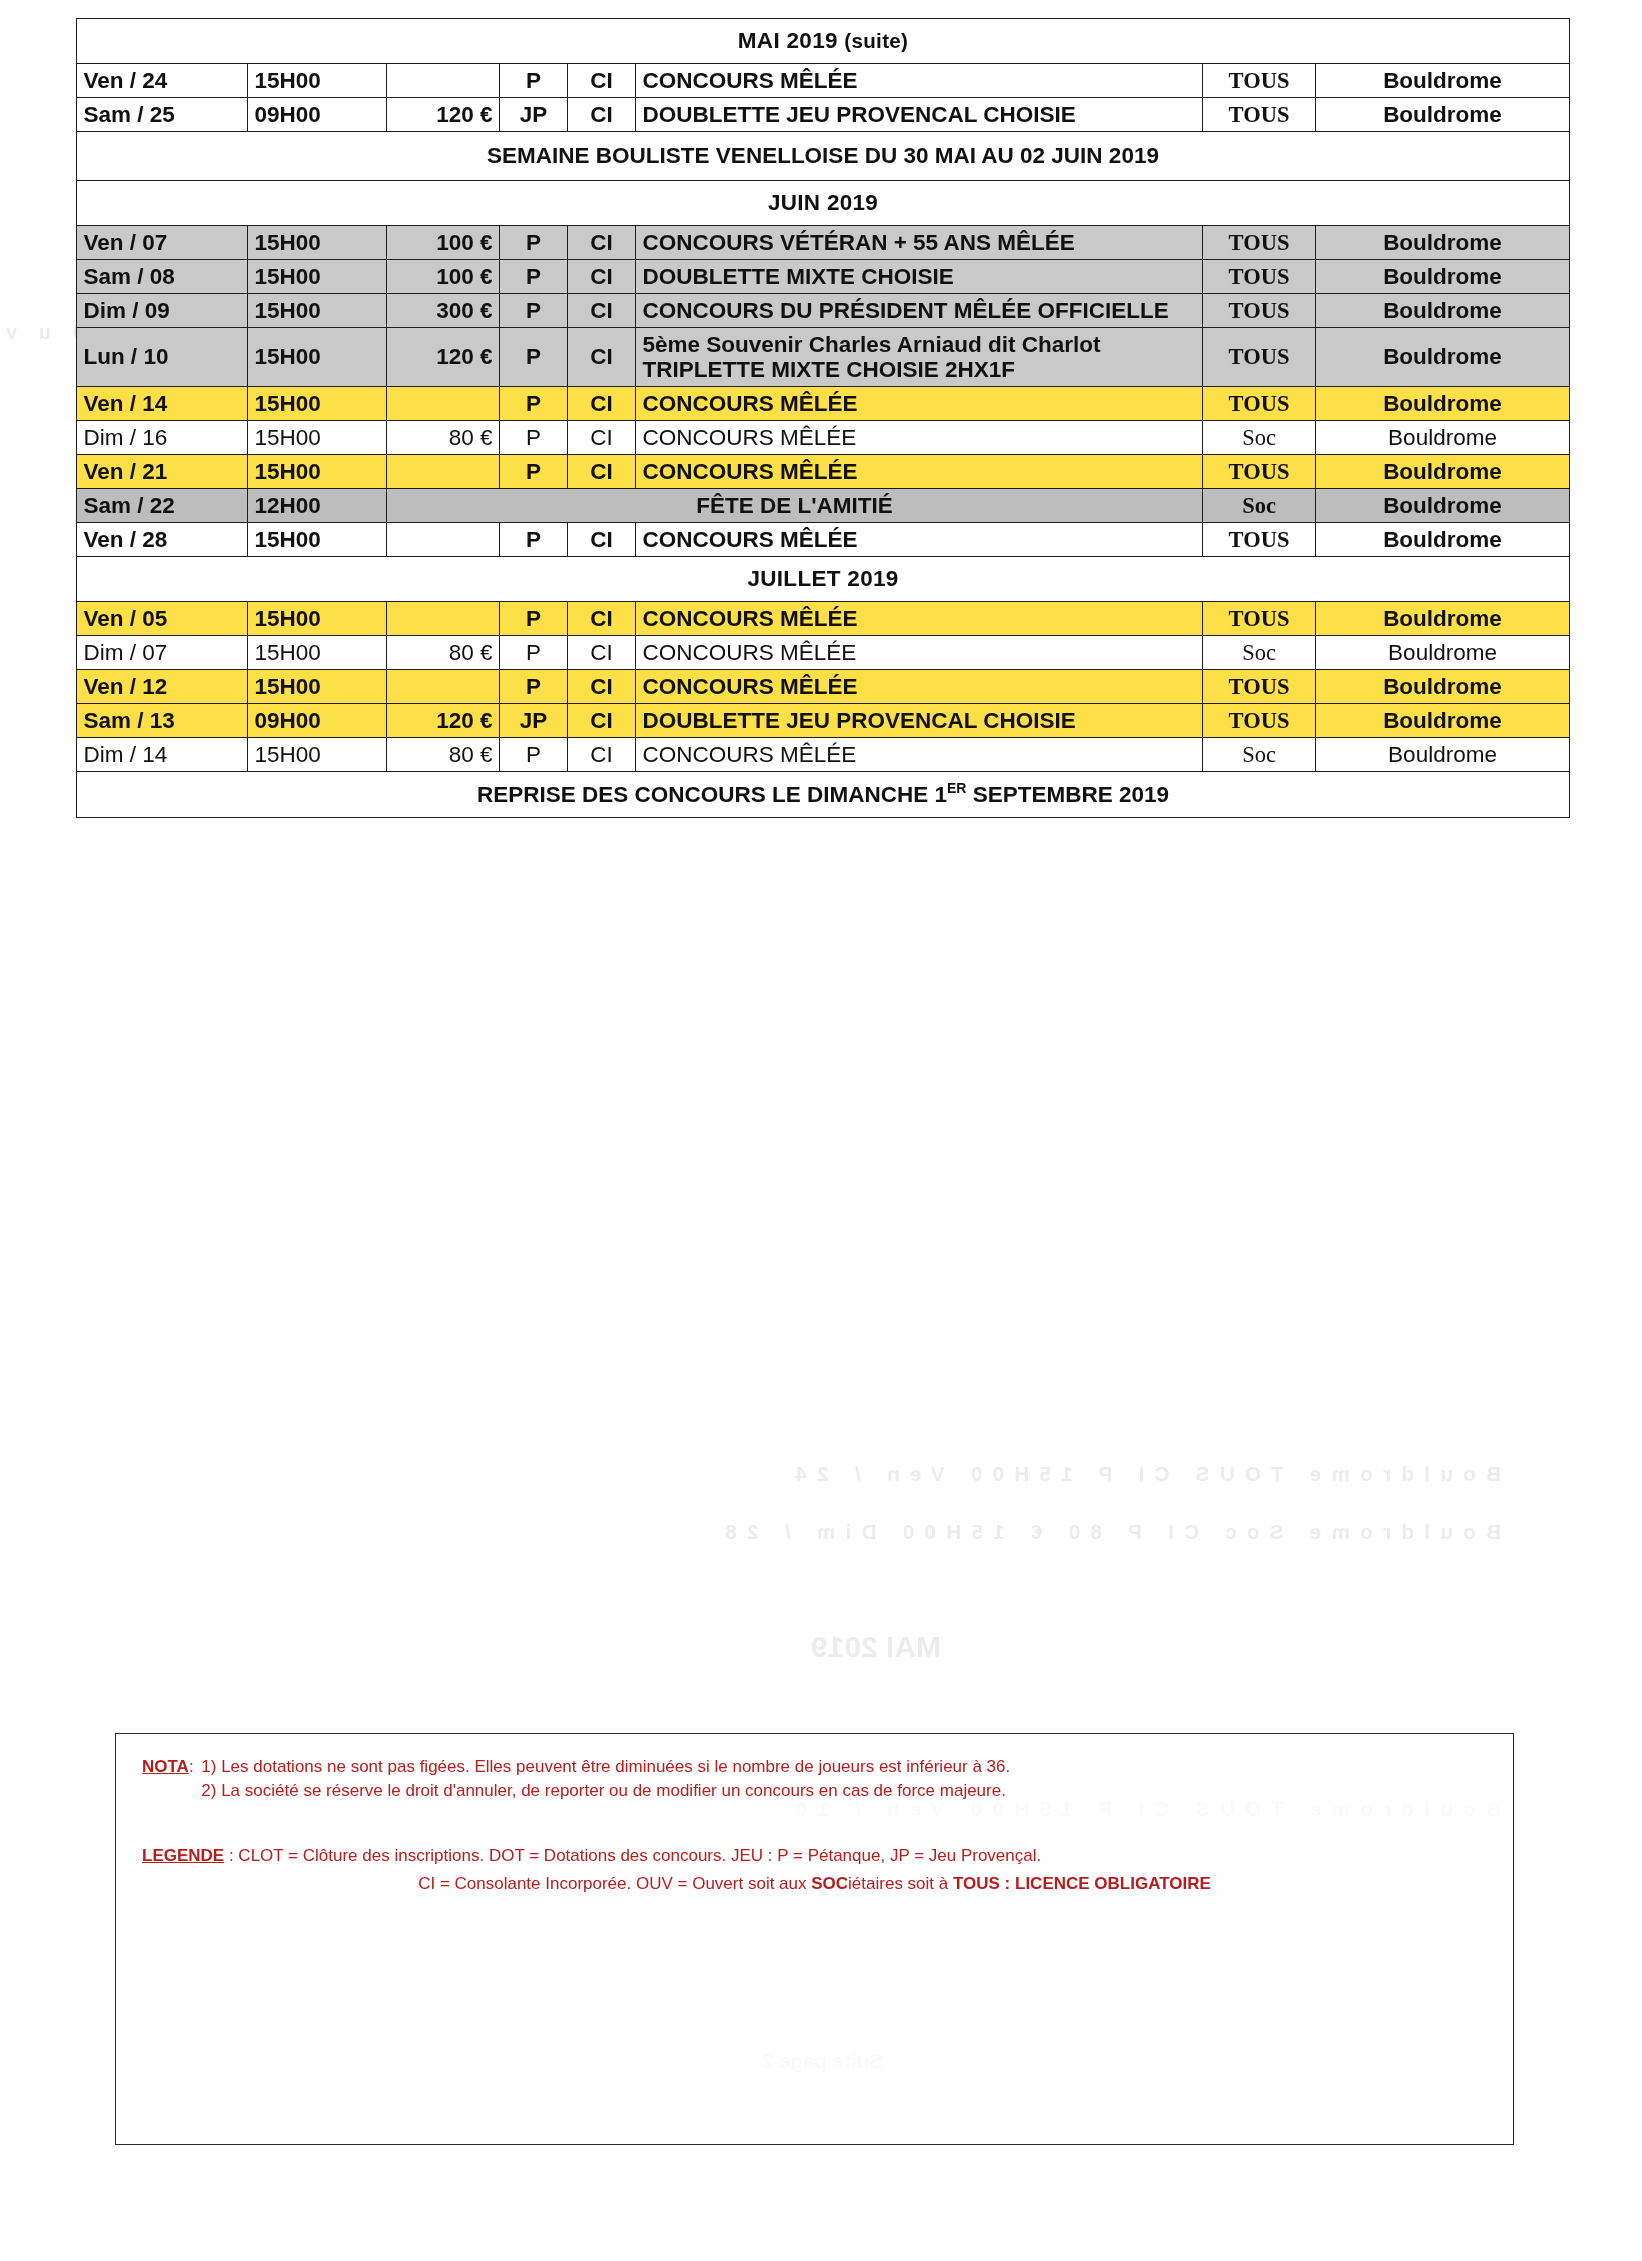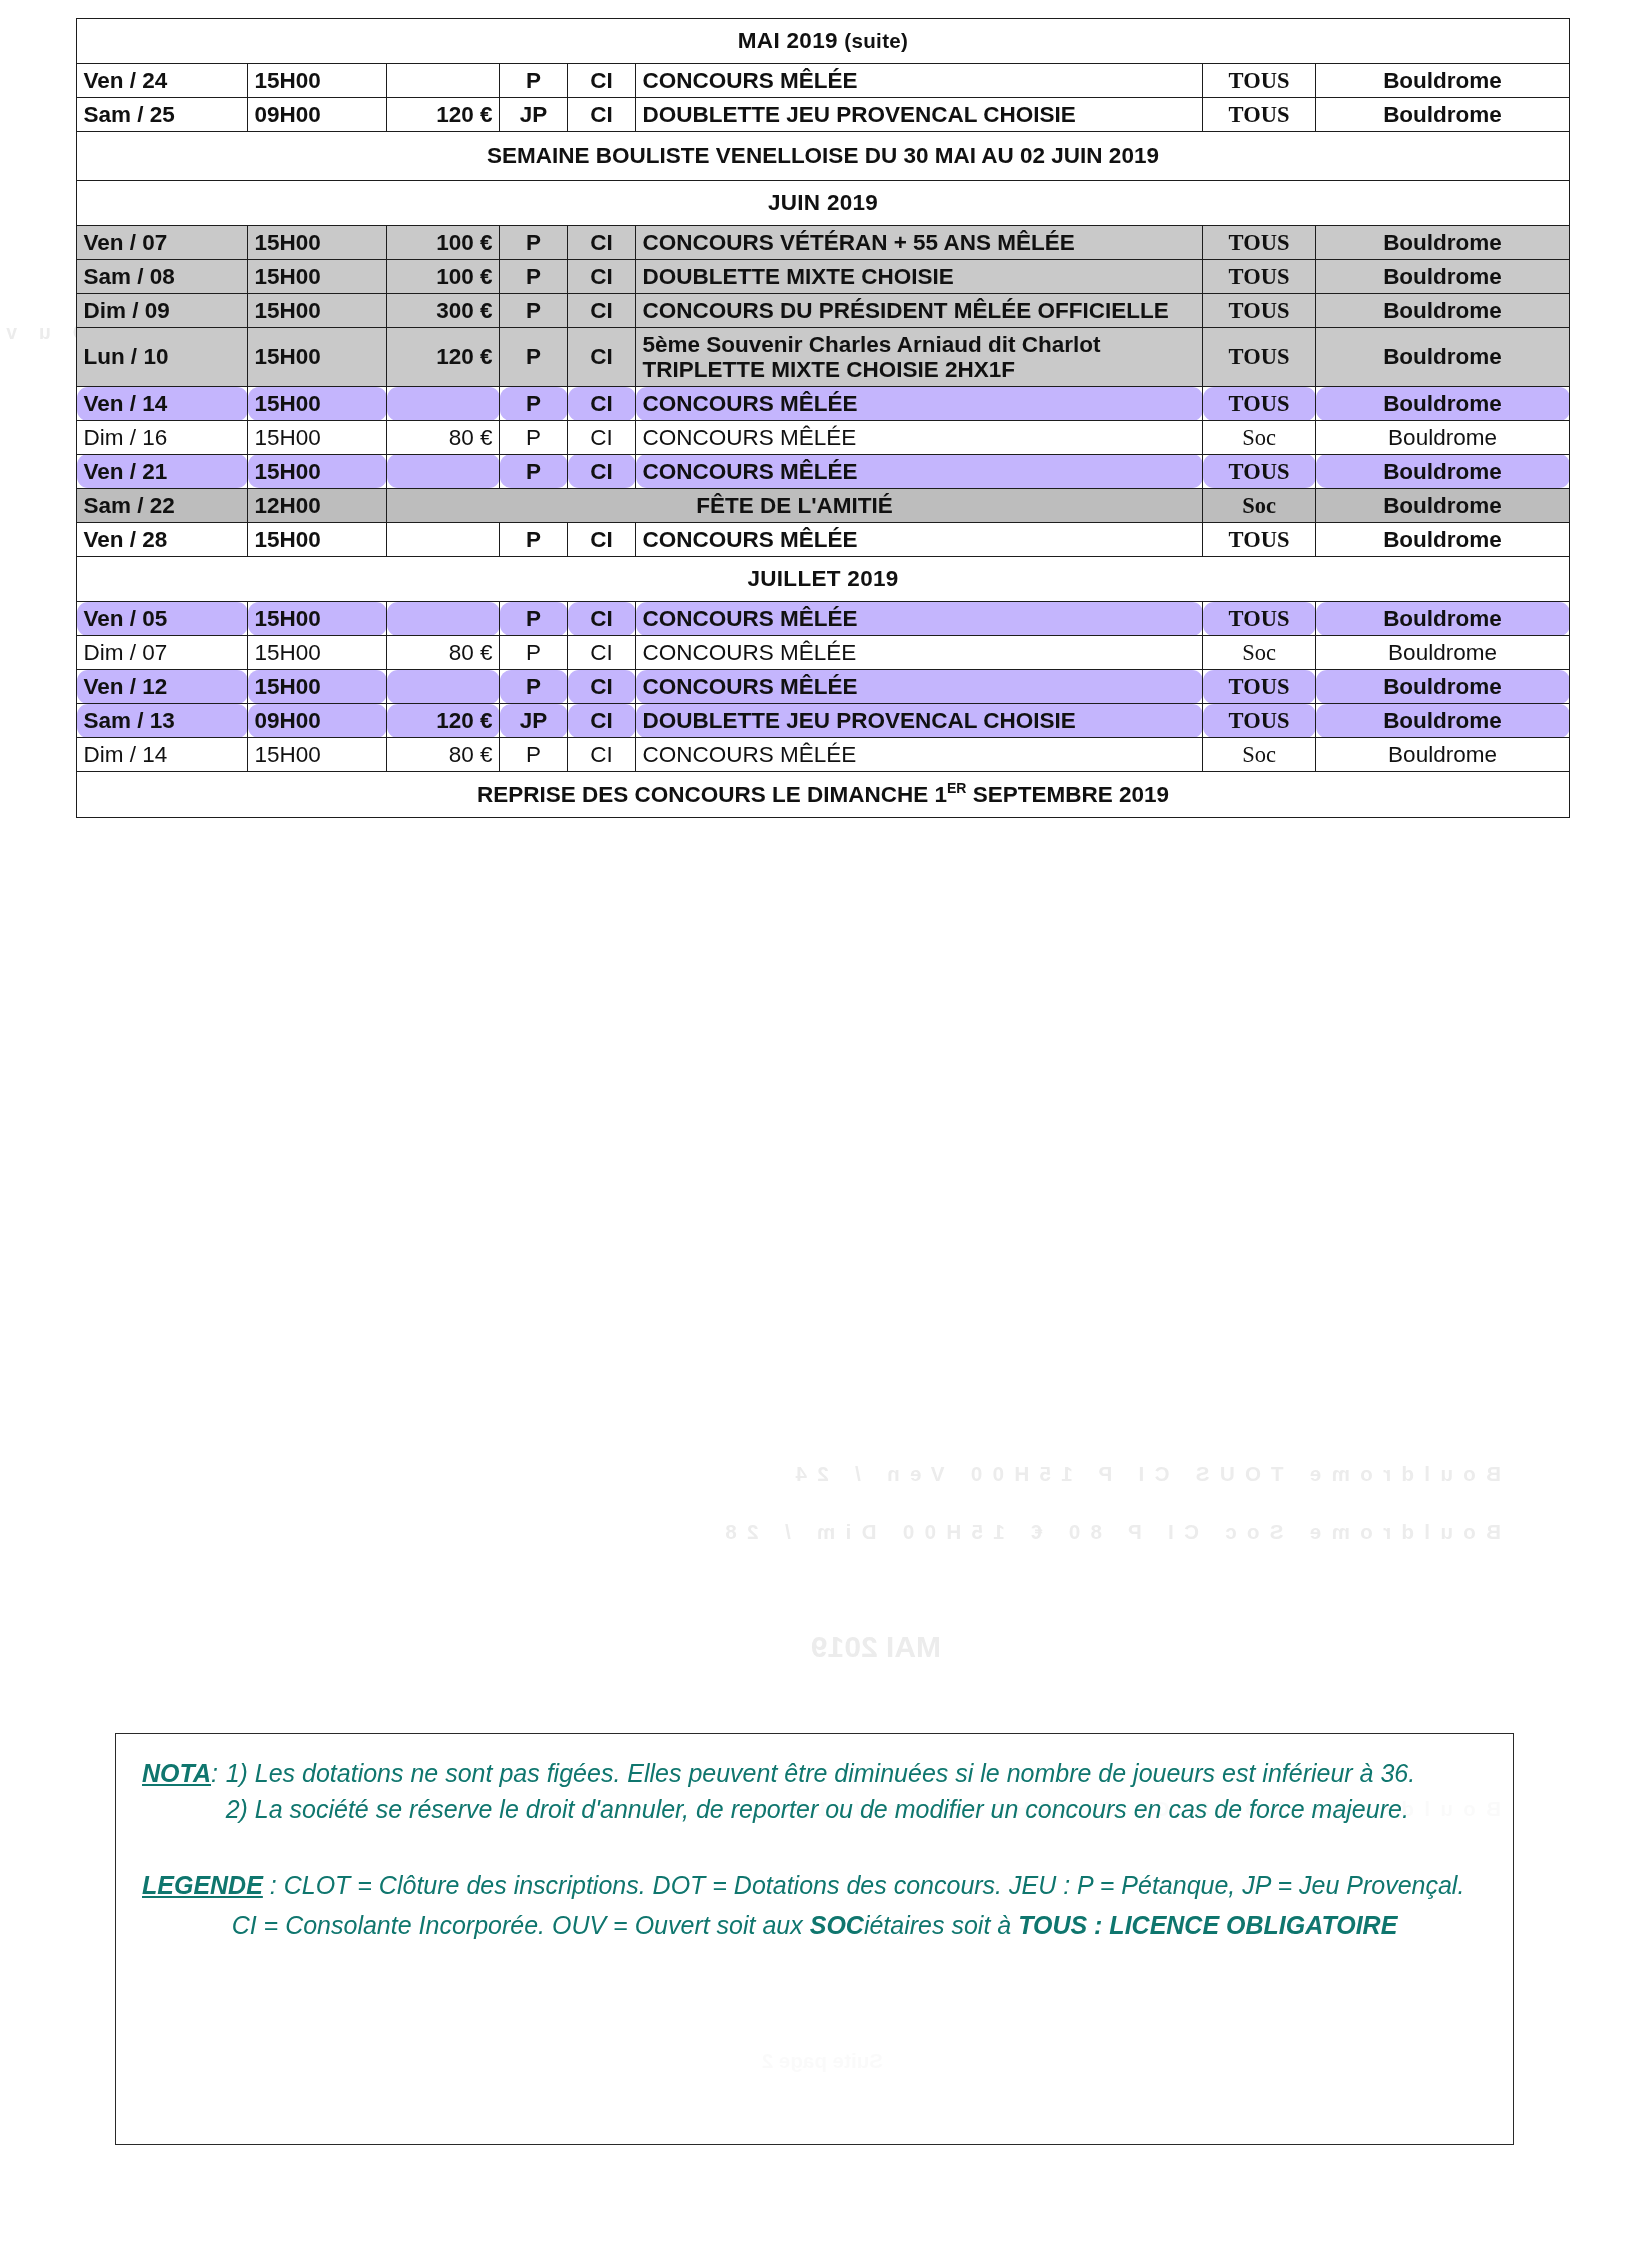--- a/index.html
+++ b/index.html
@@ -104,21 +104,21 @@
   td.ci     { font-weight: bold; text-align: center; }
   td.chal   { font-weight: bold; text-align: left; padding-left: 9px; }
   td.ouv    { font-weight: bold; text-align: center; font-family: Liberation Serif, serif; }
   td.lieu   { font-weight: bold; text-align: center; }
 
   
   tr.light td { font-weight: normal; }
 
   
   tr.shade td  { background: #c9c9c9; }
-  tr.shade2 td { background: #c4b5fd; border-radius: 11px; }
+  tr.shade2 td { background: #fde047; }
   tr.shade3 td { background: #bdbdbd; }
 
   .chal-multi { line-height: 1.15; }
 
   .fete {
     text-align: center;
     font-weight: bold;
     font-size: 24.5px;
   }
 
@@ -128,24 +128,23 @@
     left: 115px;
     top: 1733px;
     width: 1399px;
     height: 412px;
     border: 1.3px solid #2a2a2a;
     background: rgba(255,255,255,0.75);
     box-sizing: border-box;
   }
   .notes-inner {
     padding: 20.6px 26px;
-    font-size: 25px;
+    font-size: 17px;
     line-height: 1.45;
-    color: #0f766e;
-    font-style: italic;
+    color: #b91c1c;
   }
   .nota-line { display: flex; }
   .kw {
     font-weight: bold;
     text-decoration: underline;
     white-space: nowrap;
   }
   .nota-items { margin-left: 7.7px; }
   .legend-block { margin-top: 40px; }
   .legend-l1 { }

